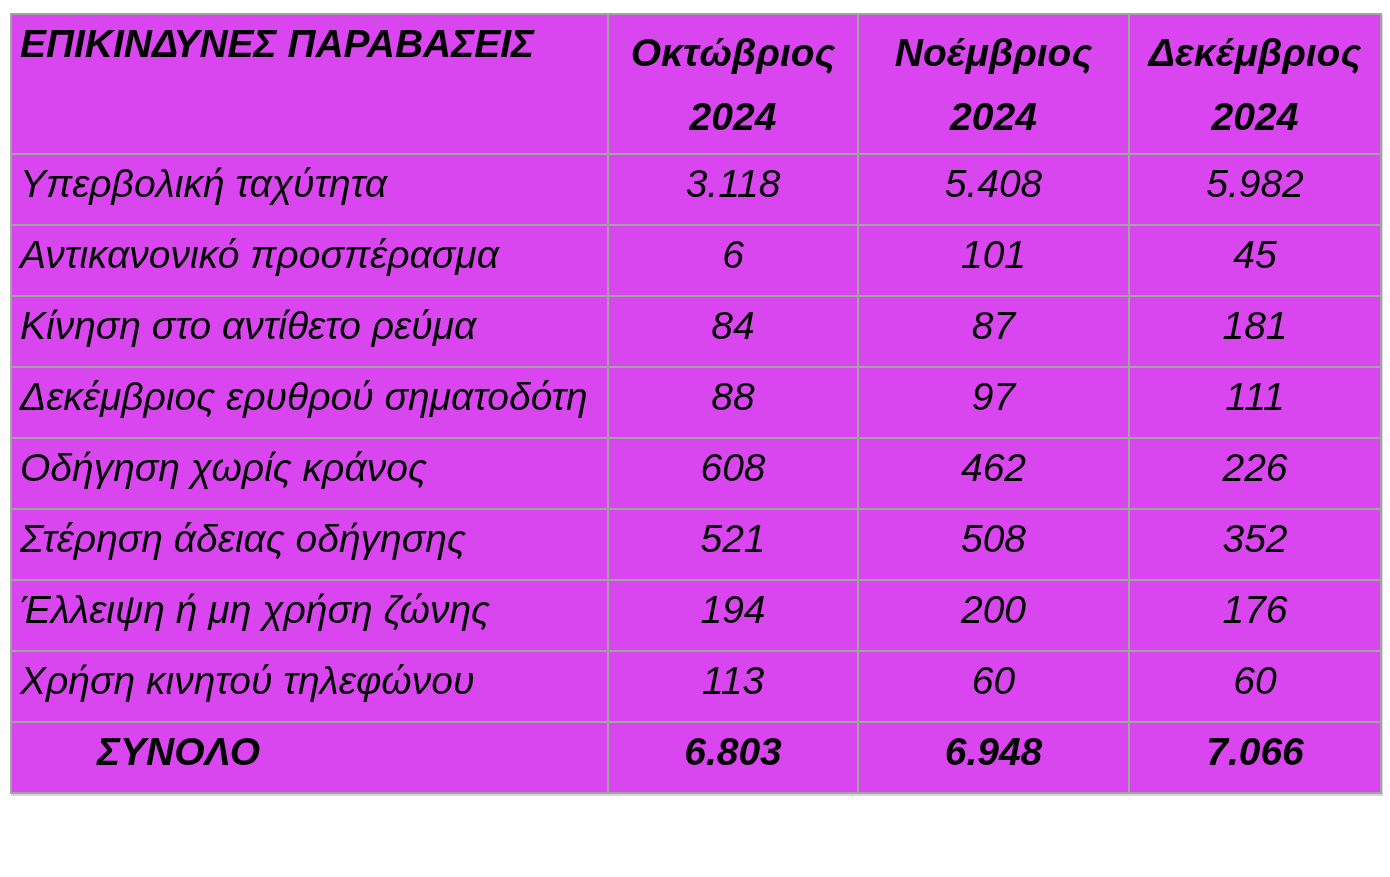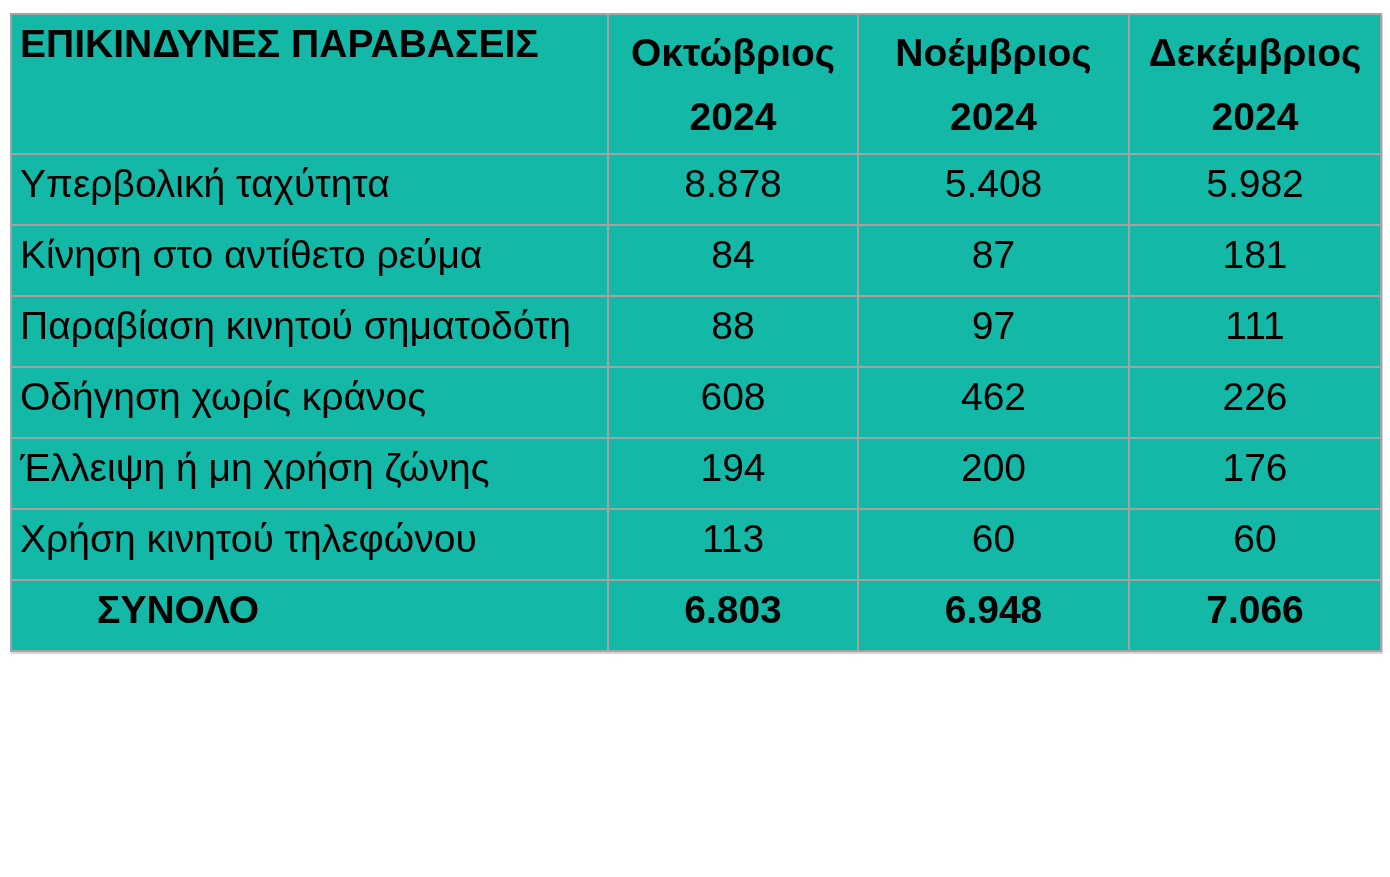--- a/index.html
+++ b/index.html
@@ -17,22 +17,23 @@
     width: 1390px;
     height: 877px;
   }
   table.violations-table {
     position: absolute;
     left: 10px;
     top: 13px;
     width: 1370px;
     border-collapse: collapse;
     table-layout: fixed;
-    background: #14b8a6;
+    background: #d946ef;
     box-shadow: 1px 2px 0 0 #d6d6d6;
+    font-style: italic;
   }
   col.c-label  { width: 597px; }
   col.c-oct    { width: 250px; }
   col.c-nov    { width: 271px; }
   col.c-dec    { width: 252px; }
 
   th, td {
     border: 2px solid #a3a3a3;
     vertical-align: top;
     font-size: 39px;
@@ -104,41 +105,53 @@
         </th>
         <th class="month-cell">
           <span class="month-line">Δεκέμβριος</span>
           <span class="year-line">2024</span>
         </th>
       </tr>
     </thead>
     <tbody>
       <tr class="data-row">
         <td class="label-cell">Υπερβολική ταχύτητα</td>
-        <td class="value-cell">8.878</td>
+        <td class="value-cell">3.118</td>
         <td class="value-cell">5.408</td>
         <td class="value-cell">5.982</td>
+      </tr>
+      <tr class="data-row">
+        <td class="label-cell">Αντικανονικό προσπέρασμα</td>
+        <td class="value-cell">6</td>
+        <td class="value-cell">101</td>
+        <td class="value-cell">45</td>
       </tr>
       <tr class="data-row">
         <td class="label-cell">Κίνηση στο αντίθετο ρεύμα</td>
         <td class="value-cell">84</td>
         <td class="value-cell">87</td>
         <td class="value-cell">181</td>
       </tr>
       <tr class="data-row">
-        <td class="label-cell">Παραβίαση κινητού σηματοδότη</td>
+        <td class="label-cell">Δεκέμβριος ερυθρού σηματοδότη</td>
         <td class="value-cell">88</td>
         <td class="value-cell">97</td>
         <td class="value-cell">111</td>
       </tr>
       <tr class="data-row">
         <td class="label-cell">Οδήγηση χωρίς κράνος</td>
         <td class="value-cell">608</td>
         <td class="value-cell">462</td>
         <td class="value-cell">226</td>
+      </tr>
+      <tr class="data-row">
+        <td class="label-cell">Στέρηση άδειας οδήγησης</td>
+        <td class="value-cell">521</td>
+        <td class="value-cell">508</td>
+        <td class="value-cell">352</td>
       </tr>
       <tr class="data-row">
         <td class="label-cell">Έλλειψη ή μη χρήση ζώνης</td>
         <td class="value-cell">194</td>
         <td class="value-cell">200</td>
         <td class="value-cell">176</td>
       </tr>
       <tr class="data-row">
         <td class="label-cell">Χρήση κινητού τηλεφώνου</td>
         <td class="value-cell">113</td>

